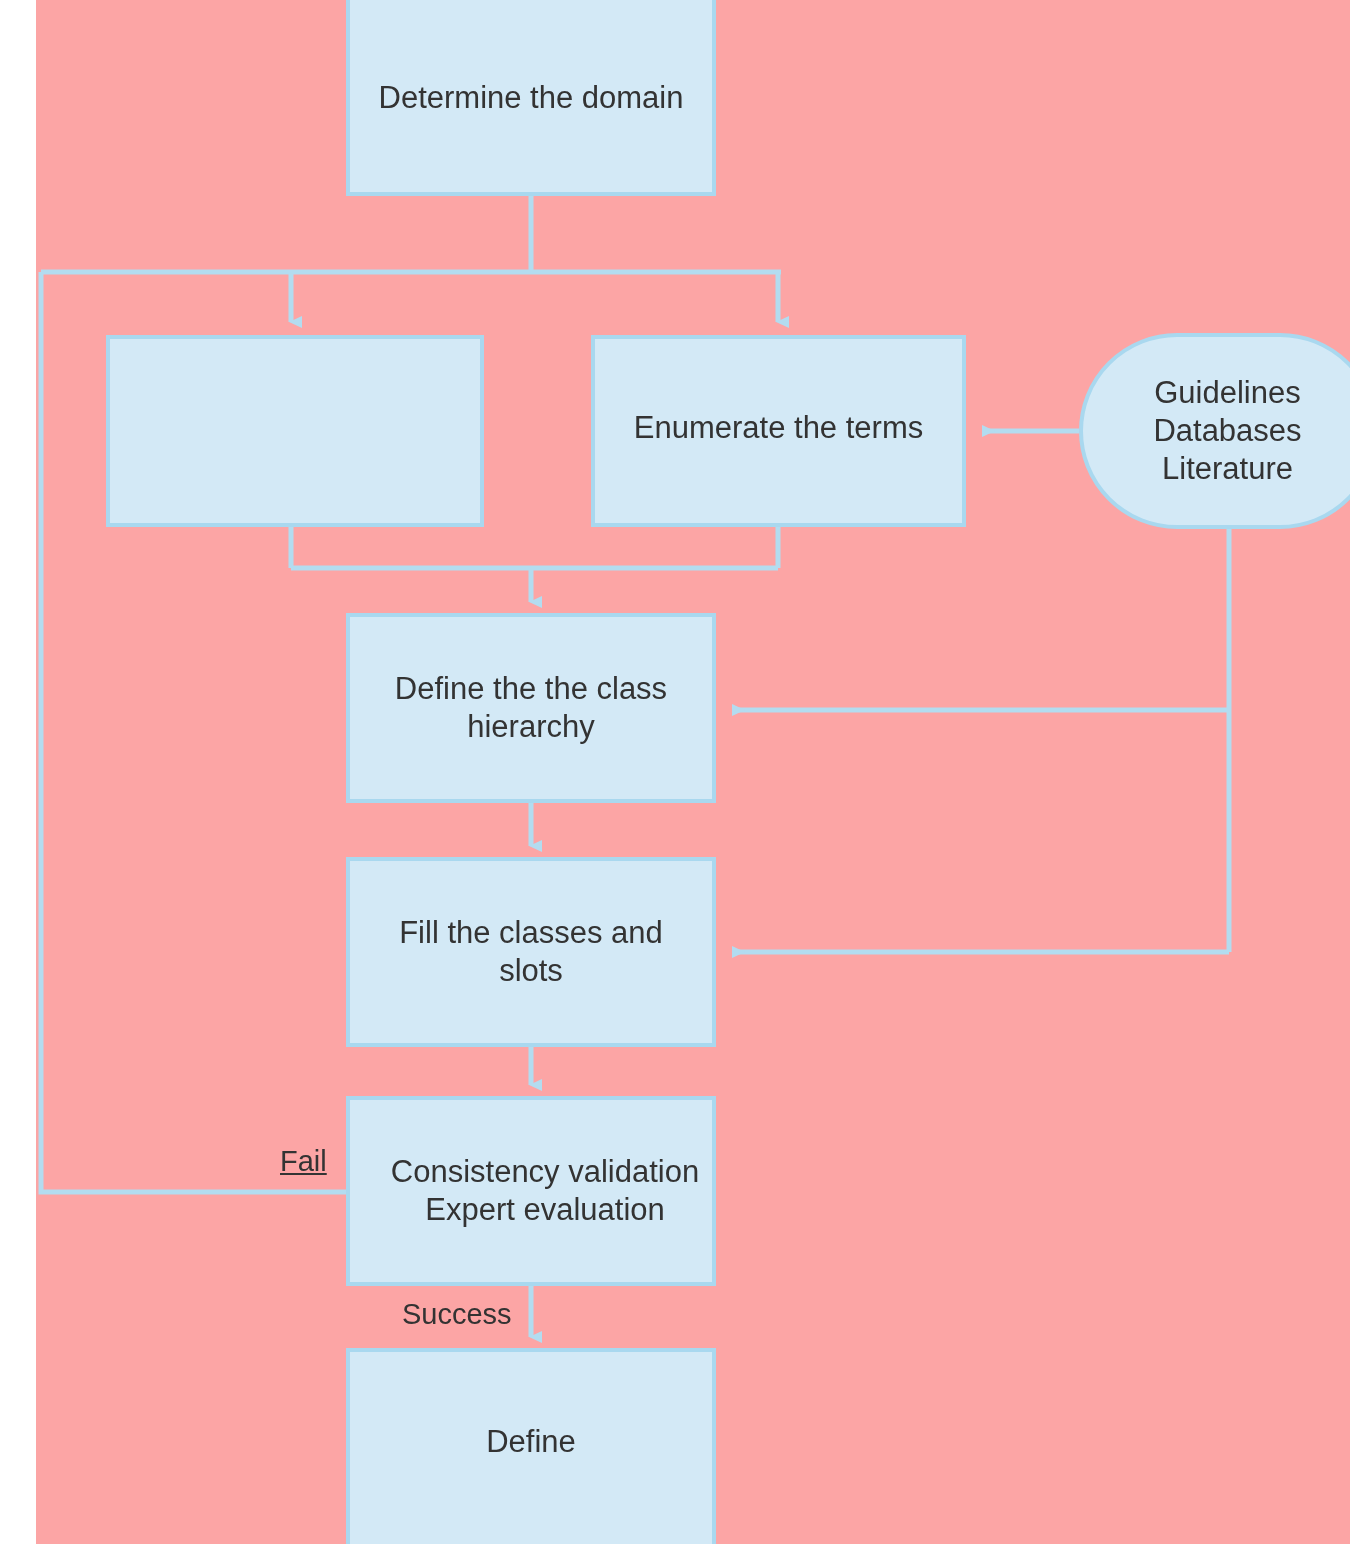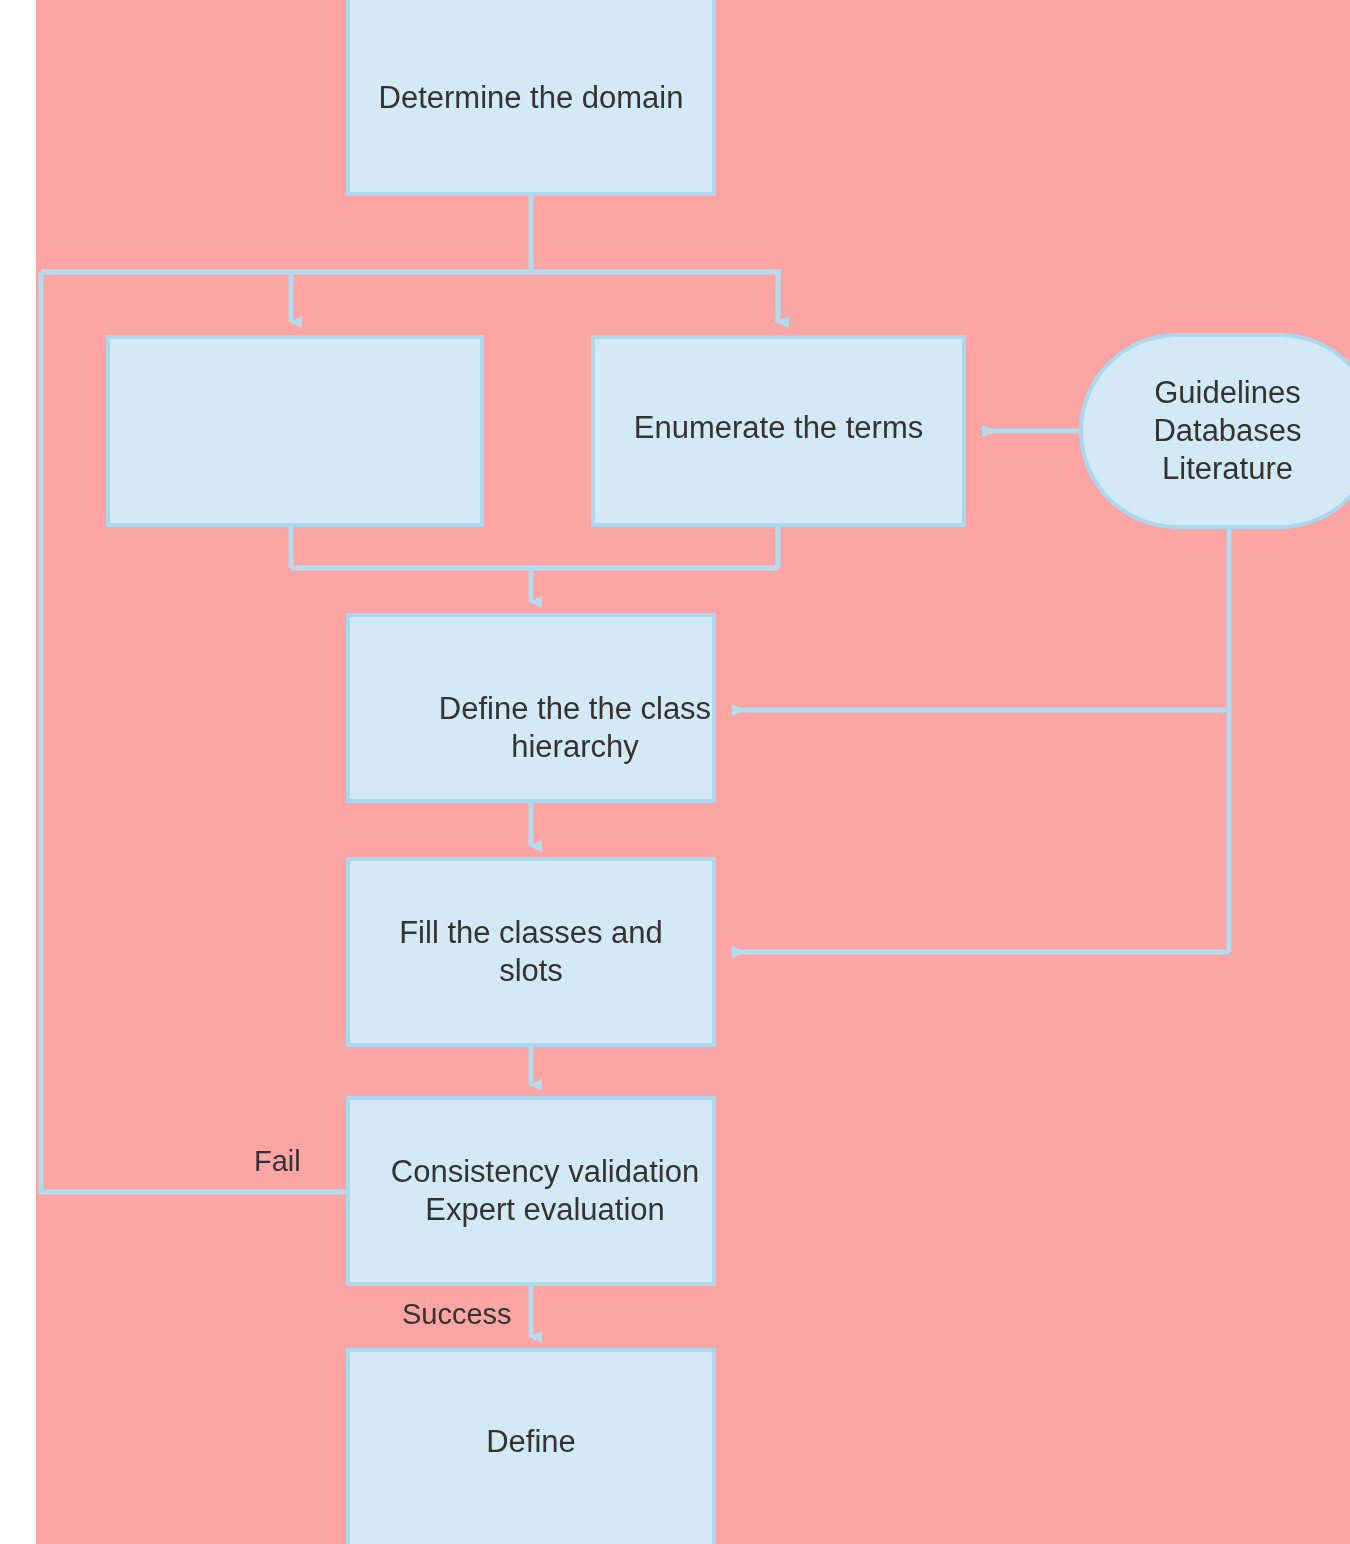--- a/index.html
+++ b/index.html
@@ -105,28 +105,28 @@
 
   <div class="node-label" style="left:310px; top:0px; width:370px; height:196px;">Determine the domain</div>
 
 
   <div class="node-label" style="left:555px; top:335px; width:375px; height:185px;">Enumerate the terms</div>
 
   <div class="node-label" style="left:1043px; top:333px; width:297px; height:196px;">Guidelines
 Databases
 Literature</div>
 
-  <div class="node-label" style="left:310px; top:633px; width:370px; height:190px;padding-left:44px;">Define the  the class
+  <div class="node-label" style="left:310px; top:613px; width:370px; height:190px;">Define the  the class
 hierarchy</div>
 
   <div class="node-label" style="left:310px; top:857px; width:370px; height:190px;border-radius:22px;">Fill the classes and
 slots</div>
 
   <div class="node-label" style="left:310px; top:1096px; width:398px; height:190px;">Consistency validation
 Expert evaluation</div>
 
   <div class="node-label" style="left:310px; top:1348px; width:370px; height:188px;">Define</div>
 
-  <div class="edge-label" style="left:218px; top:1144px;">Fail</div>
+  <div class="edge-label" style="left:244px; top:1144px;text-decoration:underline;">Fail</div>
 
   <div class="edge-label" style="left:366px; top:1297px;">Success</div>
 
 </div>
 
 </body></html>

